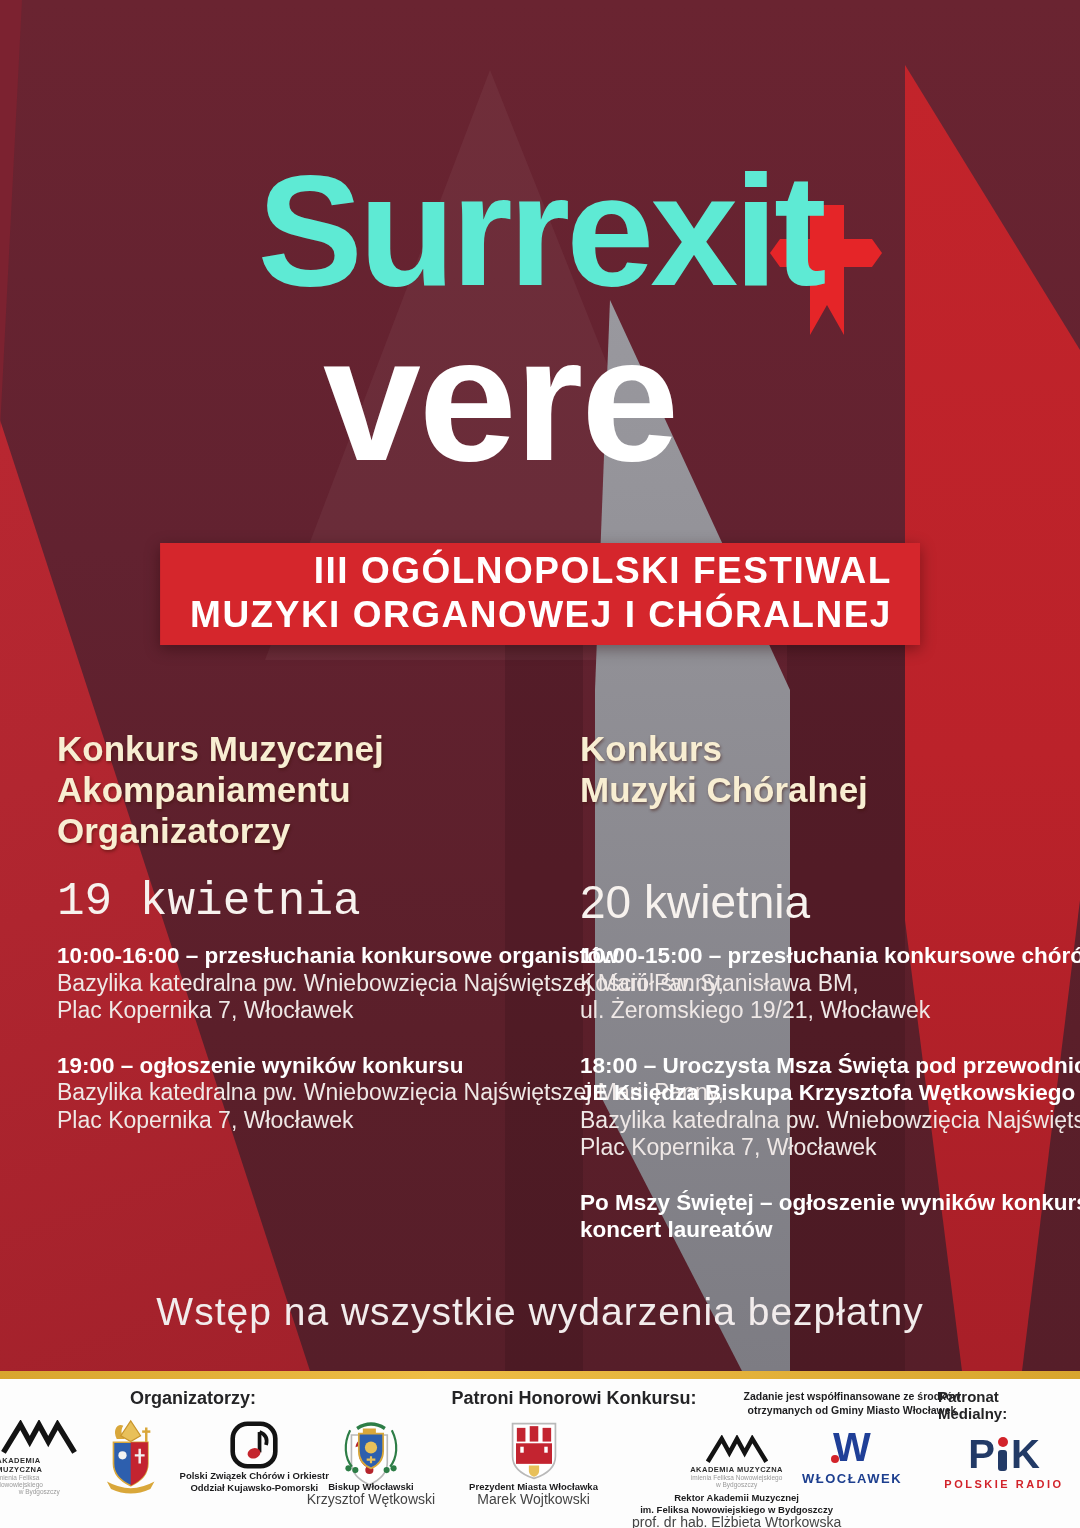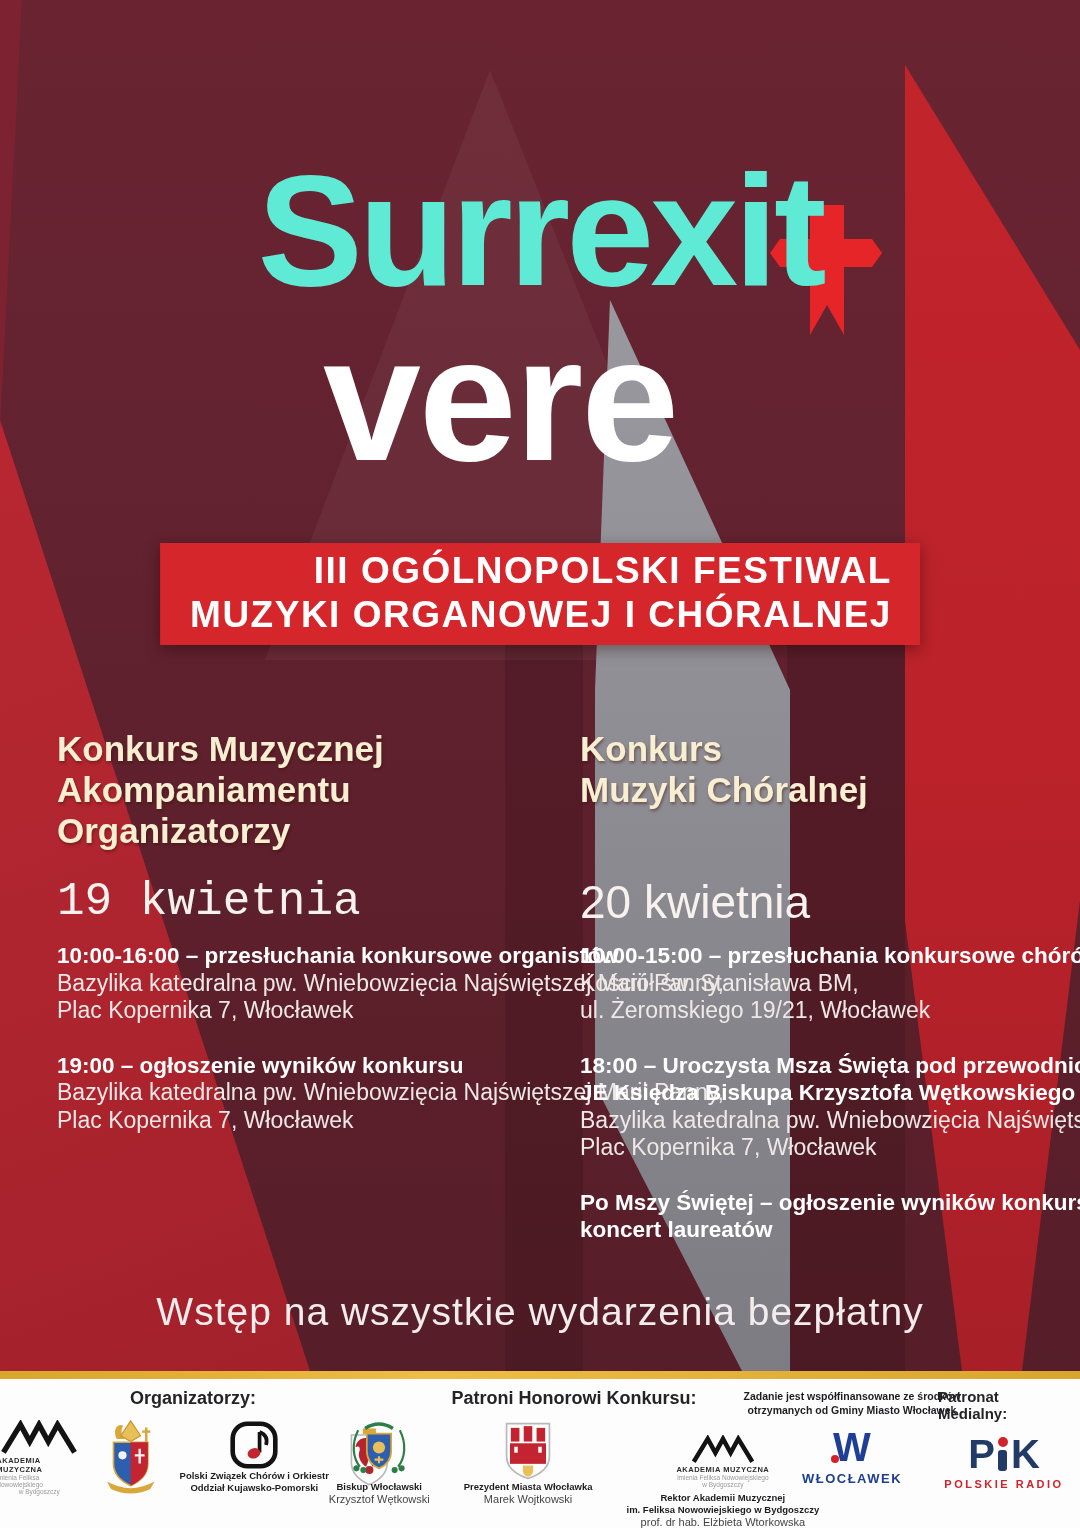--- a/index.html
+++ b/index.html
@@ -57,21 +57,21 @@
   .footer{left:0;top:1379px;width:1080px;height:149px;background:#fdfdfd;z-index:5;
     display:flex;align-items:flex-start;padding:0 4px;}
   .fsec{display:flex;flex-direction:column;align-items:center;}
   .fsec-head{font-size:18px;font-weight:600;color:#242426;margin-top:9px;}
   .fdivider{width:2px;background:#e7bc45;margin:14px 0 12px 0;}
   .org-logos{display:flex;align-items:center;gap:20px;margin-top:8px;}
   .logo-block{display:flex;flex-direction:column;align-items:center;}
   .am-l1{font-size:7.5px;font-weight:700;color:#2b2b2b;margin-top:2px;letter-spacing:.5px;}
   .am-l2{font-size:6.5px;color:#9a9a9a;}
   .cap-b{font-size:9.5px;font-weight:700;color:#1c1c1e;line-height:12px;white-space:nowrap;}
-  .cap-n{font-size:11px;font-weight:400;color:#444;line-height:12px;white-space:nowrap;}
+  .cap-n{font-size:14px;font-weight:400;color:#444;line-height:12px;white-space:nowrap;}
   .patron-row{display:flex;align-items:flex-start;gap:34px;margin-top:8px;}
   .icon-wrap{height:64px;display:flex;align-items:flex-end;justify-content:center;}
   .funding-txt{font-size:10.5px;font-weight:700;color:#1d1d1f;line-height:14px;margin-top:10px;text-align:center;white-space:nowrap;}
   .city-w{font-size:40px;font-weight:800;color:#1f3f97;line-height:40px;margin-top:10px;position:relative;}
   .city-dot{position:absolute;left:-2px;bottom:4px;width:8px;height:8px;border-radius:50%;background:#d2232a;}
   .city-label{font-size:13px;font-weight:800;color:#1d3f8f;letter-spacing:1.5px;margin-top:4px;}
   .pik-row{display:flex;align-items:flex-end;gap:3px;margin-top:14px;}
   .pik-letter{font-size:40px;line-height:36px;font-weight:800;color:#223a66;}
   .pik-i{display:flex;flex-direction:column;align-items:center;gap:3px;padding-bottom:1px;}
   .pik-i-dot{width:10px;height:10px;border-radius:50%;background:#d2232a;}

